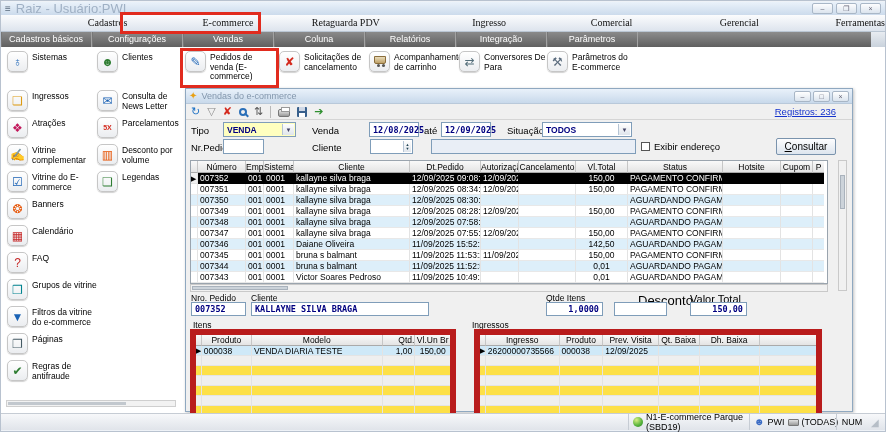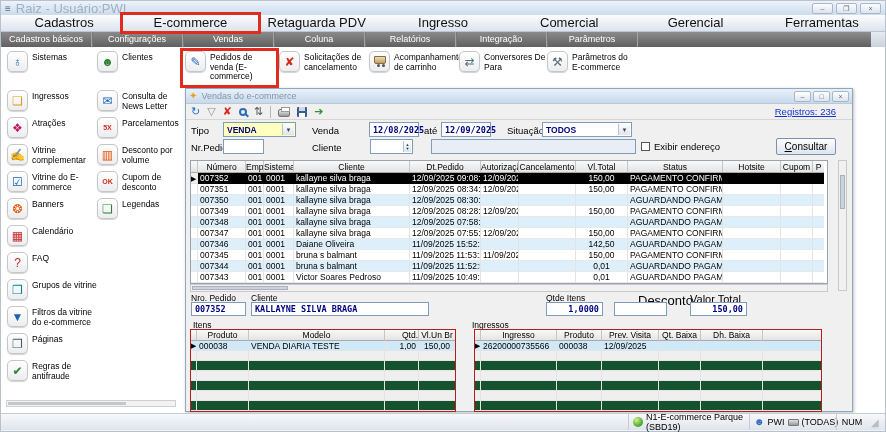--- a/index.html
+++ b/index.html
@@ -11,21 +11,21 @@
   .titlebar { position:absolute; left:1px; top:2px; right:1px; height:13px;
     background:linear-gradient(#eaf2fa,#ccdbec); display:flex; align-items:center; padding:0 4px; }
   .menu-glyph { color:#5a6b7d; font-size:10px; line-height:10px; margin-right:5px; }
   .app-title { color:#9fb0c4; font-size:13px; }
   .win-btns { margin-left:auto; display:flex; gap:3px; }
   .win-btn { width:21px; height:11px; border:1px solid #a9b7c7; border-radius:2px;
     background:linear-gradient(#fdfdfe,#dbe4ee); font-size:7px; line-height:9px; text-align:center; color:#667; }
 
   .menutabs { position:absolute; left:1px; right:1px; top:15px; height:17px; display:flex;
     background:linear-gradient(#fbfcfd,#dde4ed); border-bottom:1px solid #bac6d3; }
-  .menutab { flex:1; text-align:center; font-size:13px; line-height:16px; color:#111; }
+  .menutab { flex:1; text-align:right; font-size:10px; line-height:16px; color:#111;font-family:Liberation Serif, serif; }
 
   .submenu { position:absolute; left:1px; right:1px; top:32px; height:15px;
     background:linear-gradient(#8d8d8d,#5f5f5f); display:flex; }
   .submenu-item { width:91px; color:#fff; font-size:9px; line-height:15px; text-align:center;
     background:linear-gradient(#8a8a8a,#606060); border-right:1px solid #a2a2a2; box-shadow:inset 1px 0 0 #777; }
   .submenu-cap { margin-left:auto; width:14px; background:linear-gradient(#e8ecf1,#c9d2dc); }
 
   .content { position:absolute; left:1px; right:1px; top:47px; height:366px; background:#ffffff; }
 
   
@@ -86,21 +86,21 @@
     border-bottom:1px solid #aaa; font-size:8.5px; line-height:12px; text-align:center; overflow:hidden; white-space:nowrap; }
   .mg-cell { height:11px; font-size:8.5px; line-height:11px; padding:0 2px; border-right:1px solid #e3e3e3;
     border-bottom:1px solid #e8e8e8; overflow:hidden; white-space:nowrap; }
   .mg-row.alt .mg-cell { background:#ddeffa; }
   .mg-row.sel .mg-cell { background:#000; color:#fff; border-color:#000; }
   .mg-row.sel .mg-cell.selcol { background:#f0f0f0; color:#000; border-color:#e3e3e3; padding:0; font-size:7px; }
   .mg-c0{width:7px} .mg-c1{width:48px} .mg-c2{width:18px} .mg-c3{width:30px} .mg-c4{width:116px}
   .mg-c5{width:71px} .mg-c6{width:38px} .mg-c7{width:57px} .mg-c8{width:52px;text-align:center}
   .mg-c9{width:95px} .mg-c10{width:58px} .mg-c11{width:32px} .mg-c12{width:11px;border-right:none}
 
-  .sgrid { position:absolute; border:1px solid #b91c1c; background:#14532d; overflow:hidden; }
+  .sgrid { position:absolute; border:6px solid #b91c1c; background:#fde047; overflow:hidden; }
   .sg-header, .sg-row { display:flex; }
   .sg-hc { height:11px; background:linear-gradient(#f9f9f9,#e4e4e4); border-right:1px solid #c6c6c6;
     border-bottom:1px solid #aaa; font-size:8.5px; line-height:11px; text-align:center; overflow:hidden; white-space:nowrap; }
   .sg-cell { height:10px; font-size:8.5px; line-height:10px; padding:0 2px; border-right:1px solid #e3e3e3;
     border-bottom:1px solid #e4e4e4; overflow:hidden; white-space:nowrap; }
   .sg-row.selrow .sg-cell { background:#cfe9f8; }
   .sg-row.gray .sg-cell { background:#efefef; }
   .it-c0{width:6px;padding:0;font-size:7px} .it-c1{width:52px} .it-c2{width:136px}
   .it-c3{width:34px;text-align:right} .it-c4{width:36px;text-align:center;border-right:none}
   .in-c0{width:6px;padding:0;font-size:7px} .in-c1{width:76px} .in-c2{width:45px} .in-c3{width:57px}
@@ -254,26 +254,20 @@
             <div class="icon-label">Parcelamentos</div>
           </div>
           <div class="icon-item">
             <div class="icon-box">
               <span class="glyph" style="color: rgb(230, 81, 0);">▥</span>
             </div>
             <div class="icon-label">Desconto por volume</div>
           </div>
           <div class="icon-item">
             <div class="icon-box">
-              <span class="glyph g2" style="color: rgb(212, 42, 30);">OK</span>
-            </div>
-            <div class="icon-label">Cupom de desconto</div>
-          </div>
-          <div class="icon-item">
-            <div class="icon-box">
               <span class="glyph" style="color: rgb(46, 125, 50);">❏</span>
             </div>
             <div class="icon-label">Legendas</div>
           </div>
         </div>
       <div id="toprow">
           <div class="icon-item" style="left: 6px; top: 4px;">
             <div class="icon-box">
               <span class="glyph" style="color: rgb(26, 98, 181);">♁</span>
             </div>

